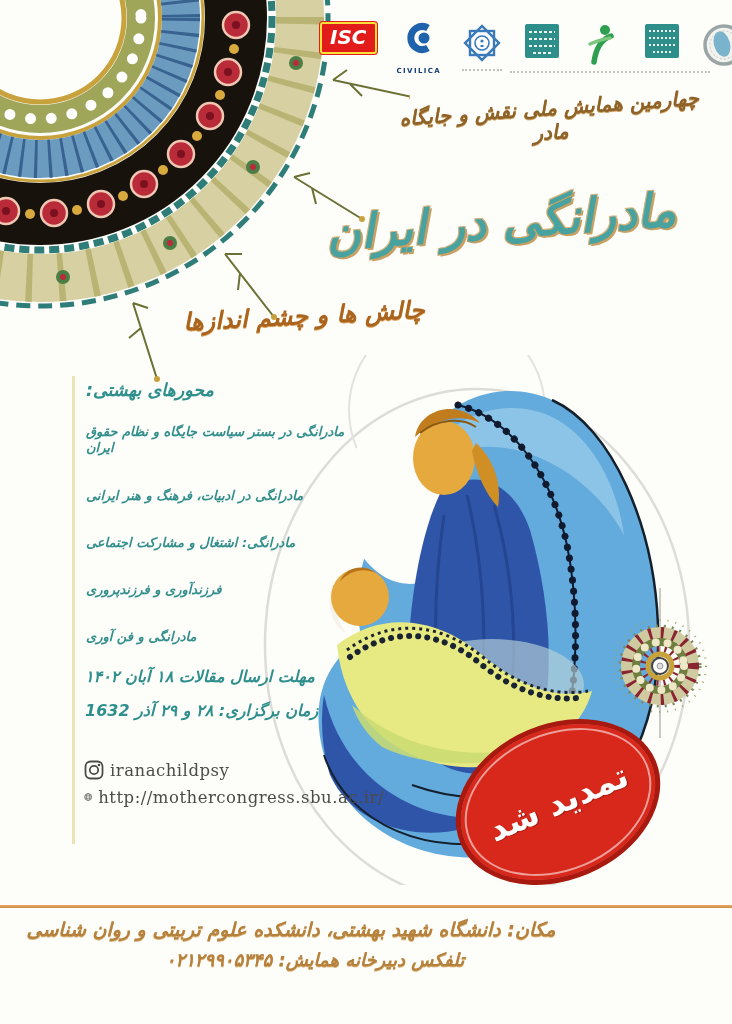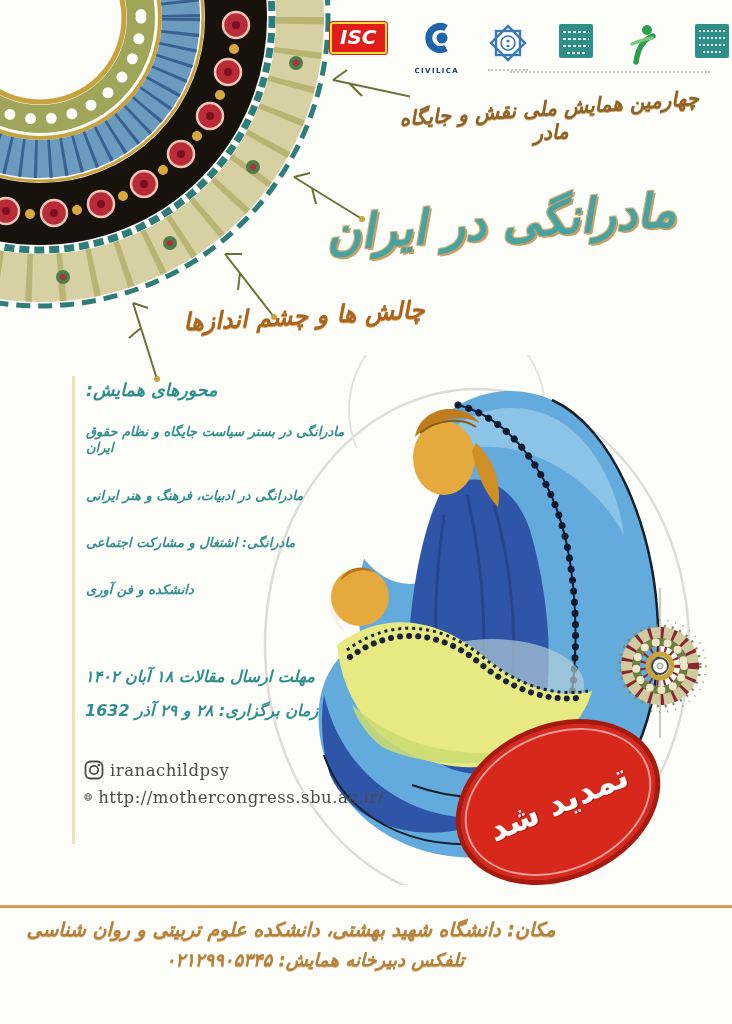--- a/index.html
+++ b/index.html
@@ -4,21 +4,21 @@
 <style>
   html,body{margin:0;padding:0;background:#e9e9e9;}
   .poster{
     position:relative;width:732px;height:1024px;margin:0 auto;
     background:#fdfdfa;overflow:hidden;
     font-family:"DejaVu Sans",sans-serif;
   }
   .abs{position:absolute;}
 
   
-  .logo-row{top:22px;left:330px;width:378px;display:flex;align-items:flex-start;gap:28px;}
+  .logo-row{top:22px;left:320px;width:378px;display:flex;align-items:flex-start;gap:20px;}
   .logo{display:flex;flex-direction:column;align-items:center;}
   .isc-box{
     background:#e21b1b;border:2px solid #f8e23a;border-radius:3px;
     color:#fff;font-weight:bold;font-style:italic;font-size:20px;
     padding:3px 8px 5px 8px;line-height:1;box-shadow:0 0 0 1px #e21b1b;
   }
   .civilica-label{font-size:7px;font-weight:bold;color:#143c74;letter-spacing:1.4px;margin-top:13px;font-family:"DejaVu Sans",sans-serif;}
   .caption-line{height:0;border-bottom:2px dotted #b4b4ae;opacity:.8;margin-top:3px;}
 
   
@@ -270,25 +270,26 @@
       <circle cx="55" cy="78" r="24" stroke="#efe8c8" stroke-width="8" stroke-dasharray="0 12" stroke-linecap="round"></circle>
       <circle cx="55" cy="78" r="17" stroke="#8a2430" stroke-width="6" stroke-dasharray="2 5"></circle>
       <circle cx="55" cy="78" r="12" stroke="#c8a23c" stroke-width="5"></circle>
       <circle cx="55" cy="78" r="8" stroke="#444444" stroke-width="2" fill="#ffffff"></circle>
       <circle cx="55" cy="78" r="3" fill="#dddddd" stroke="#999999" stroke-width="1"></circle>
     </g>
   </svg>
 
   <div class="abs vline"></div>
   <div class="abs topics" dir="rtl" style="text-align:left">
-    <div class="topics-heading">محورهای همایش:</div>
+    <div class="topics-heading">محورهای بهشتی:</div>
     <div class="topic-item">مادرانگی در بستر سیاست جایگاه و نظام حقوق ایران</div>
     <div class="topic-item">مادرانگی در ادبیات، فرهنگ و هنر ایرانی</div>
     <div class="topic-item">مادرانگی: اشتغال و مشارکت اجتماعی</div>
-    <div class="topic-item">دانشکده و فن آوری</div>
+    <div class="topic-item">فرزندآوری و فرزندپروری</div>
+    <div class="topic-item">مادرانگی و فن آوری</div>
   </div>
 
   <div class="abs dates" dir="rtl" style="text-align:left">
     <div>مهلت ارسال مقالات ۱۸ آبان ۱۴۰۲</div>
     <div>زمان برگزاری: ۲۸ و ۲۹ آذر 1632</div>
   </div>
 
   <div class="abs contacts">
     <div class="contact-row">
       <svg width="20" height="20" viewBox="0 0 20 20">

